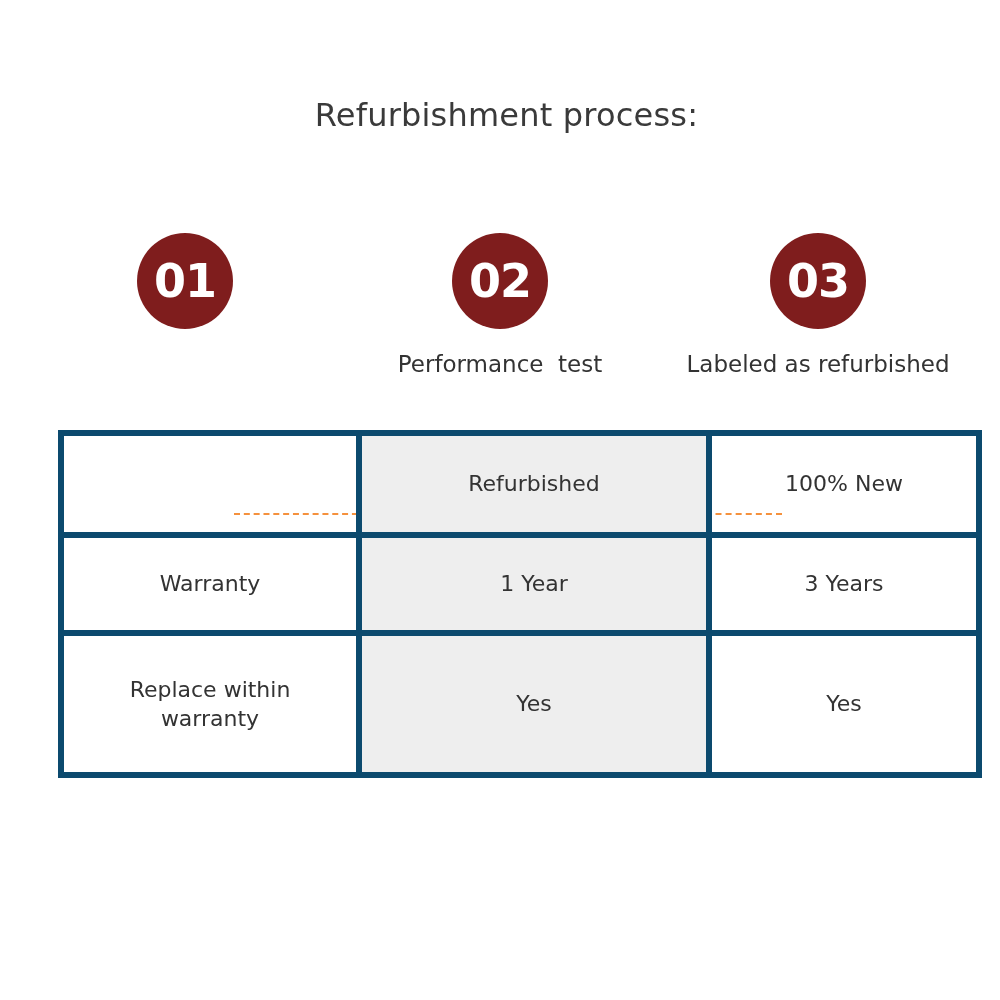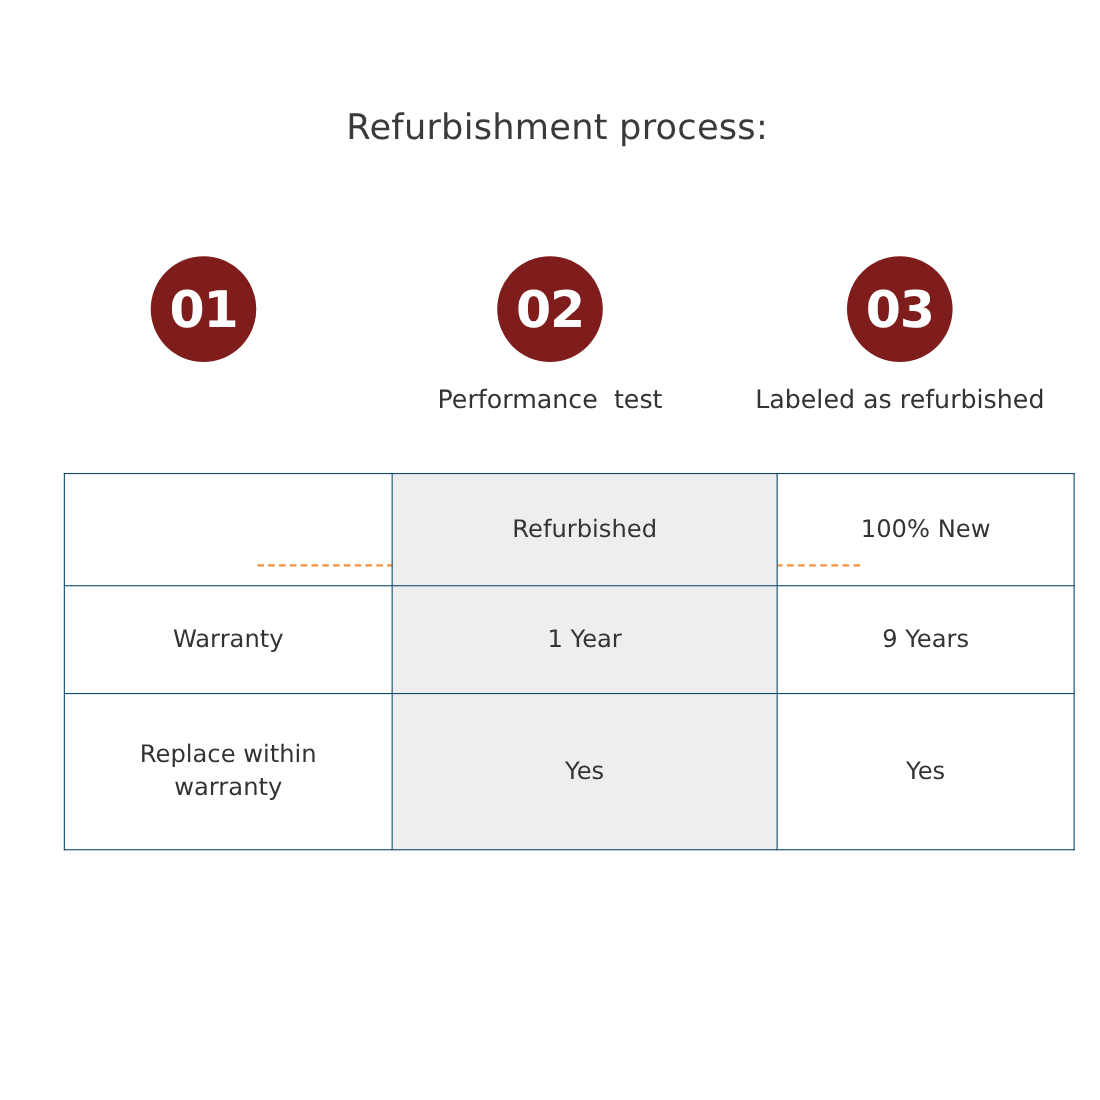--- a/index.html
+++ b/index.html
@@ -93,21 +93,21 @@
   .compare-table {
     position: absolute;
     left: 58px;
     top: 430px;
     width: 886px;
     border-collapse: collapse;
     table-layout: fixed;
   }
 
   .compare-table td {
-    border: 1px solid #0c4a6e;
+    border: 6px solid #0c4a6e;
     text-align: center;
     vertical-align: middle;
     font-size: 22px;
     font-weight: 400;
     color: #333333;
     line-height: 1.32;
     padding: 4px 14px;
   }
 
   .col-label  { width: 298px; }
@@ -149,21 +149,21 @@
   <tbody>
     <tr class="r-head">
       <td class="col-label"></td>
       <td class="col-refurb">Refurbished</td>
       <td class="col-new">100% New</td>
     </tr>
 
     <tr class="r-1">
       <td class="col-label">Warranty</td>
       <td class="col-refurb">1 Year</td>
-      <td class="col-new">9 Years</td>
+      <td class="col-new">3 Years</td>
     </tr>
 
 
     <tr class="r-3">
       <td class="col-label" style="white-space: pre-line; margin-left: 47px;">Replace within
 warranty</td>
       <td class="col-refurb">Yes</td>
       <td class="col-new">Yes</td>
     </tr>
   </tbody>

